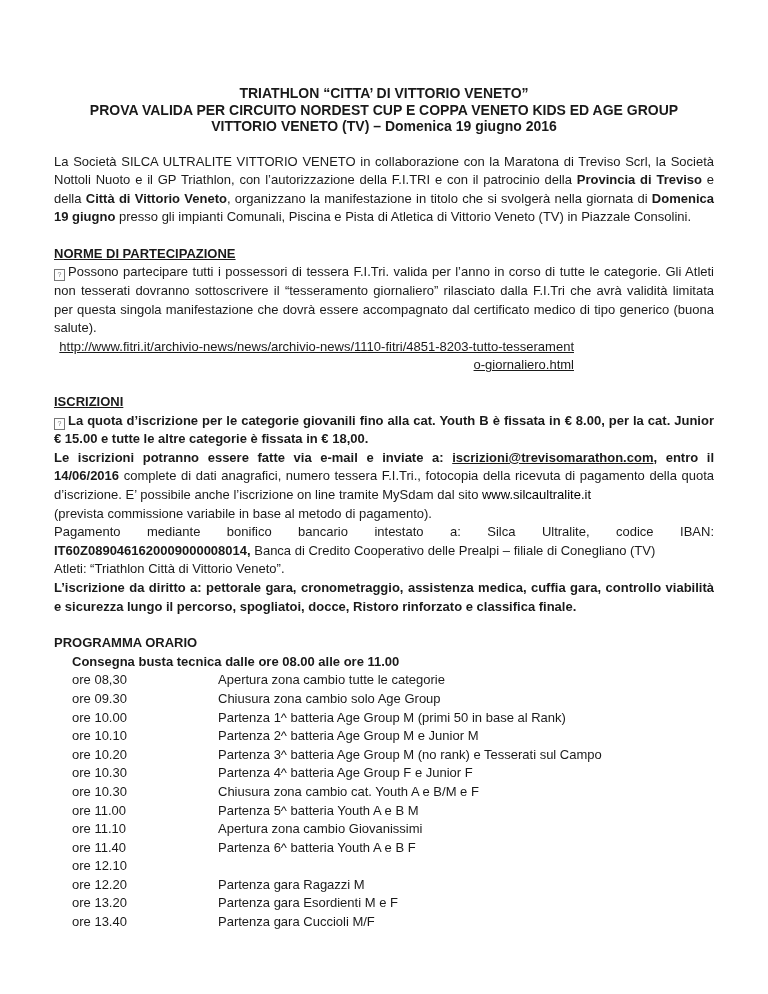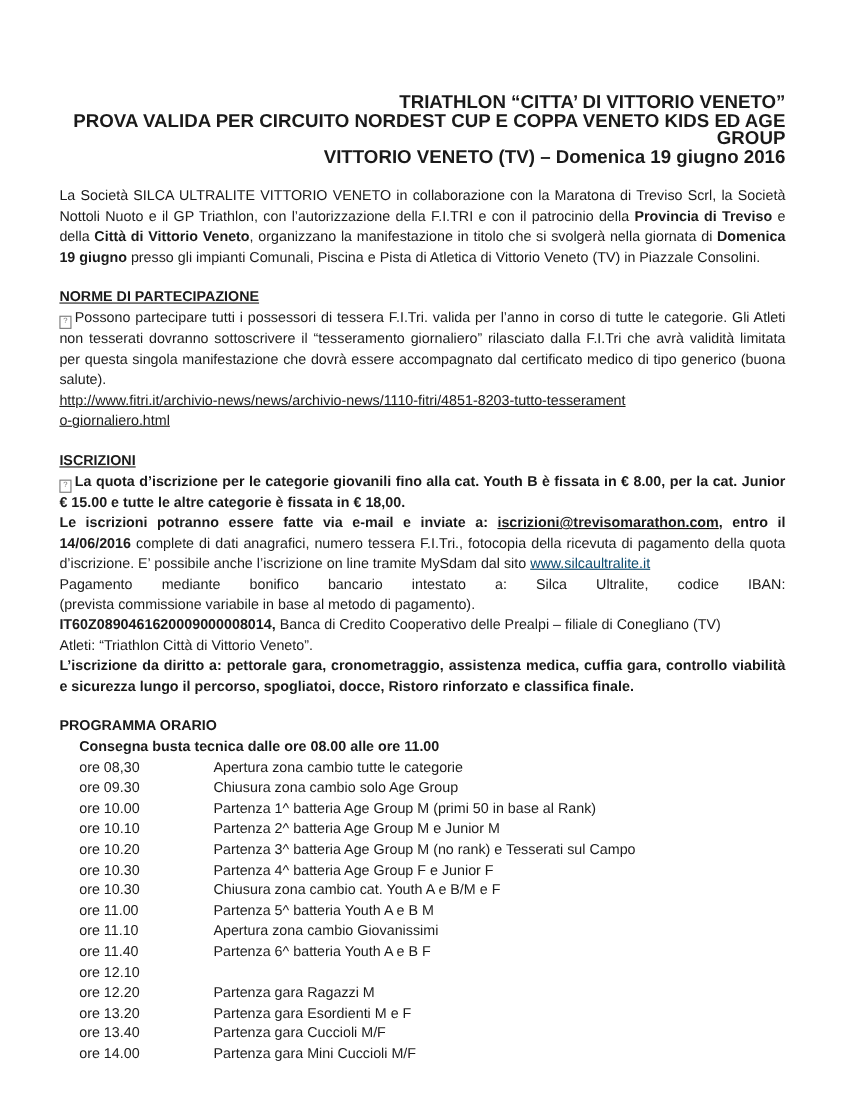--- a/index.html
+++ b/index.html
@@ -2,31 +2,31 @@
 <html><head>
 <meta charset="utf-8">
 <style>
   html, body { margin: 0; padding: 0; background: #ffffff; }
   body {
     width: 768px; height: 994px; position: relative; overflow: hidden;
     font-family: "Liberation Sans", sans-serif; color: #1a1a1a;
     font-size: 13px;
   }
   .page { position: absolute; left: 54px; top: 85px; width: 660px; }
-  .title-block { text-align: right; font-weight: bold; font-size: 17px; line-height: 16.5px; }
+  .title-block { text-align: center; font-weight: bold; font-size: 14px; line-height: 16.5px; }
   .p { text-align: justify; line-height: 18.6px; margin: 0; }
   .gap { height: 18px; }
   .heading { font-weight: bold; line-height: 18.6px; margin: 0; }
   b { font-weight: bold; }
   .link { color: #1a1a1a; text-decoration: underline; }
-  .link-blue { color: #0c4a6e; text-decoration: underline; }
+  .link-blue { color: #000000; }
   .boxchar { display: inline-block; width: 9px; height: 10px; border: 1px solid #777; font-size: 7px; line-height: 10px; text-align: center; vertical-align: -1px; margin-right: 3px; color:#777; }
   .justify-last { text-align: justify; text-align-last: justify; }
   .sched { margin-left: 18px; line-height: 18.6px; }
-  .row { display: flex; }
+  .row { display: flex; gap: 24px; }
   .row .t { width: 122px; }
   .row .d { flex: 1; }
   .row.bold .d { font-weight: normal; }
   .indent-bold { font-weight: bold; }
 </style>
 </head>
 <body>
 
 <div class="page">
 
@@ -37,29 +37,29 @@
   </div>
 
   <div class="gap"></div>
 
   <p class="p"><span>La Società SILCA ULTRALITE VITTORIO VENETO in collaborazione con la Maratona di Treviso Scrl, la Società Nottoli Nuoto e il GP Triathlon, con l’autorizzazione della F.I.TRI e con il patrocinio della </span><b>Provincia di Treviso</b><span> e della </span><b>Città di Vittorio Veneto</b><span>, organizzano la manifestazione in titolo che si svolgerà nella giornata di </span><b>Domenica 19 giugno</b><span> presso gli impianti Comunali, Piscina e Pista di Atletica di Vittorio Veneto (TV) in Piazzale Consolini.</span></p>
 
   <div class="gap"></div>
 
   <p class="heading" style="text-decoration:underline">NORME DI PARTECIPAZIONE</p>
   <p class="p"><span class="boxchar">?</span><span>Possono partecipare tutti i possessori di tessera F.I.Tri. valida per l’anno in corso di tutte le categorie. Gli Atleti non tesserati dovranno sottoscrivere il “tesseramento giornaliero” rilasciato dalla F.I.Tri che avrà validità limitata per questa singola manifestazione che dovrà essere accompagnato dal certificato medico di tipo generico (buona salute).</span></p>
-  <p class="p" style="text-align:left; width:520px;"><span class="link" style="word-break: break-all;">http://www.fitri.it/archivio-news/news/archivio-news/1110-fitri/4851-8203-tutto-tesseramento-giornaliero.html</span></p>
+  <p class="p" style="text-align:right; width:520px;"><span class="link" style="word-break: break-all;">http://www.fitri.it/archivio-news/news/archivio-news/1110-fitri/4851-8203-tutto-tesseramento-giornaliero.html</span></p>
 
   <div class="gap"></div>
 
   <p class="heading" style="text-decoration:underline">ISCRIZIONI</p>
   <p class="p"><span class="boxchar">?</span><b>La quota d’iscrizione per le categorie giovanili fino alla cat. Youth B è fissata in € 8.00, per la cat. Junior € 15.00 e tutte le altre categorie è fissata in € 18,00.</b></p>
   <p class="p"><b>Le iscrizioni potranno essere fatte via e-mail e inviate a: </b><b class="link">iscrizioni@trevisomarathon.com</b><b>, entro il </b><b>14/06/2016</b><span> complete di dati anagrafici, numero tessera F.I.Tri., fotocopia della ricevuta di pagamento della quota d’iscrizione. E’ possibile anche l’iscrizione on line tramite MySdam dal sito </span><span class="link-blue">www.silcaultralite.it</span></p>
+  <p class="p">(prevista commissione variabile in base al metodo di pagamento).</p>
   <p class="p justify-last">Pagamento mediante bonifico bancario intestato a: Silca Ultralite, codice IBAN:</p>
-  <p class="p">(prevista commissione variabile in base al metodo di pagamento).</p>
   <p class="p"><b>IT60Z0890461620009000008014,</b><span> Banca di Credito Cooperativo delle Prealpi – filiale di Conegliano (TV)</span></p>
   <p class="p">Atleti: “Triathlon Città di Vittorio Veneto”.</p>
   <p class="p"><b>L’iscrizione da diritto a: pettorale gara, cronometraggio, assistenza medica, cuffia gara, controllo viabilità e sicurezza lungo il percorso, spogliatoi, docce, Ristoro rinforzato e classifica finale.</b></p>
 
   <div class="gap"></div>
 
   <p class="heading">PROGRAMMA ORARIO</p>
   <div class="sched">
     <div class="indent-bold">Consegna busta tecnica dalle ore 08.00 alle ore 11.00</div>
     <div id="sched-rows">
@@ -111,20 +111,16 @@
     <span class="d">Partenza gara Ragazzi M</span>
   </div>
         <div class="row bold">
     <span class="t">ore 13.20</span>
     <span class="d">Partenza gara Esordienti M e F</span>
   </div>
         <div class="row bold">
     <span class="t">ore 13.40</span>
     <span class="d">Partenza gara Cuccioli M/F</span>
   </div>
-        <div class="row bold">
-    <span class="t">ore 14.00</span>
-    <span class="d">Partenza gara Mini Cuccioli M/F</span>
-  </div>
       </div>
   </div>
 
 </div>
 
 </body></html>

